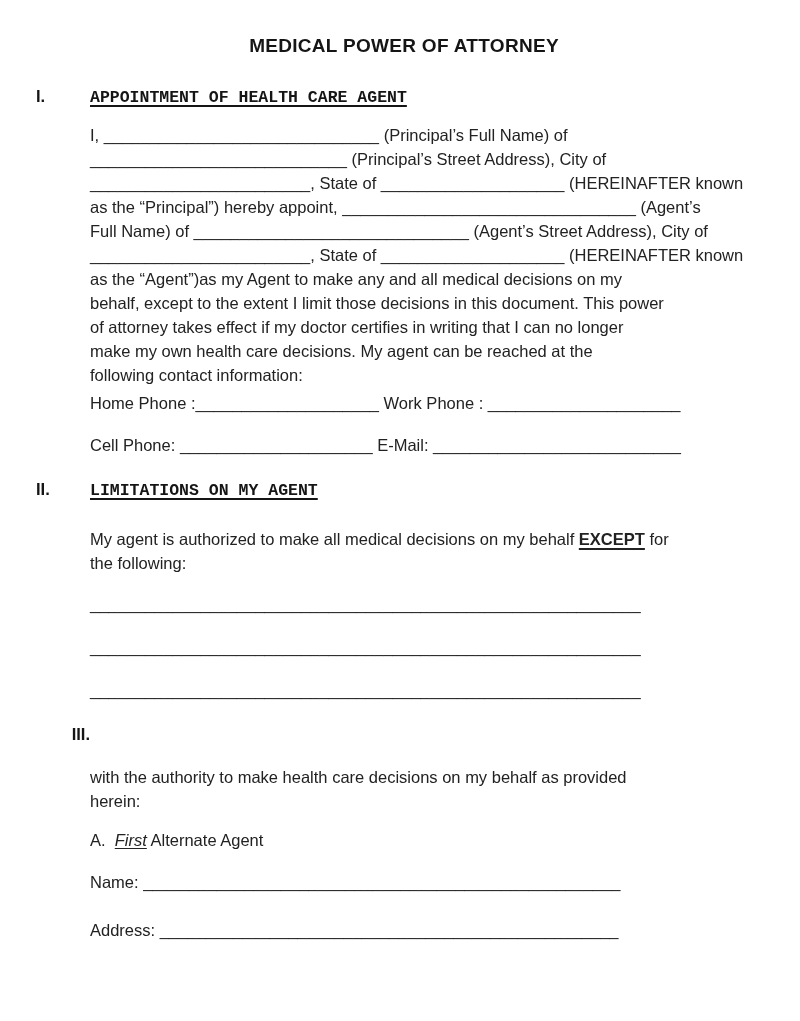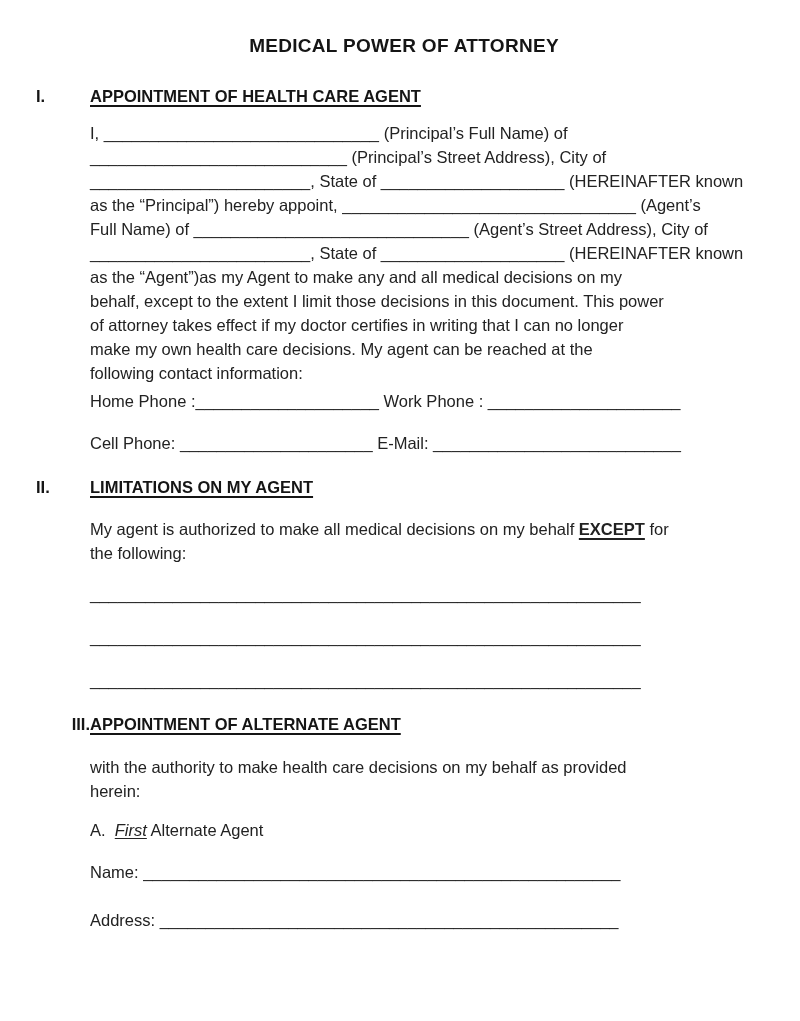--- a/index.html
+++ b/index.html
@@ -30,40 +30,41 @@
     align-items: baseline;
     font-weight: bold;
     font-size: 16.5px;
     color: #151515;
   }
   .sec-head .num { width: 54px; flex: none; }
   .sec-head .head {
     text-decoration: underline;
     text-underline-offset: 3px;
     text-decoration-thickness: 1.6px;
+    font-family: Liberation Mono, monospace;
   }
   .sec-body { margin-left: 54px; }
   .line { white-space: pre; }
   .bu {
     font-weight: bold;
     text-decoration: underline;
     text-underline-offset: 3px;
     text-decoration-thickness: 1.6px;
   }
   .u {
     text-decoration: underline;
     text-underline-offset: 2px;
     font-style: italic;
   }
   .mt-head1   { margin-top: 26px; }
   .mt-para1   { margin-top: 13px; }
   .mt-contact1{ margin-top: 4px;  }
   .mt-contact2{ margin-top: 18px; }
   .mt-head2   { margin-top: 20px; }
-  .mt-para2   { margin-top: 18px; }
+  .mt-para2   { margin-top: 24px; }
   .mt-blank1  { margin-top: 17px; }
   .mt-blank   { margin-top: 19px; }
   .mt-head3   { margin-top: 20px; text-align: right; }
   .mt-para3   { margin-top: 19px; }
   .mt-alt     { margin-top: 15px; }
   .mt-name    { margin-top: 18px; }
   .mt-addr    { margin-top: 24px; }
 </style>
 </head>
 <body>
@@ -108,21 +109,20 @@
       </div>
       <div class="line mt-blank1">____________________________________________________________</div>
       <div class="line mt-blank">____________________________________________________________</div>
       <div class="line mt-blank">____________________________________________________________</div>
     </div>
   </section>
 
   <section>
     <div class="sec-head mt-head3">
       <span class="num">III.</span>
-      <span class="head">APPOINTMENT OF ALTERNATE AGENT</span>
     </div>
     <div class="sec-body">
       <div class="mt-para3">
         <div class="line">with the authority to make health care decisions on my behalf as provided</div>
         <div class="line">herein:</div>
       </div>
       <div class="line mt-alt"><span>A.  </span><span class="u">First</span><span> Alternate Agent</span></div>
       <div class="line mt-name">Name: ____________________________________________________</div>
       <div class="line mt-addr">Address: __________________________________________________</div>
     </div>

